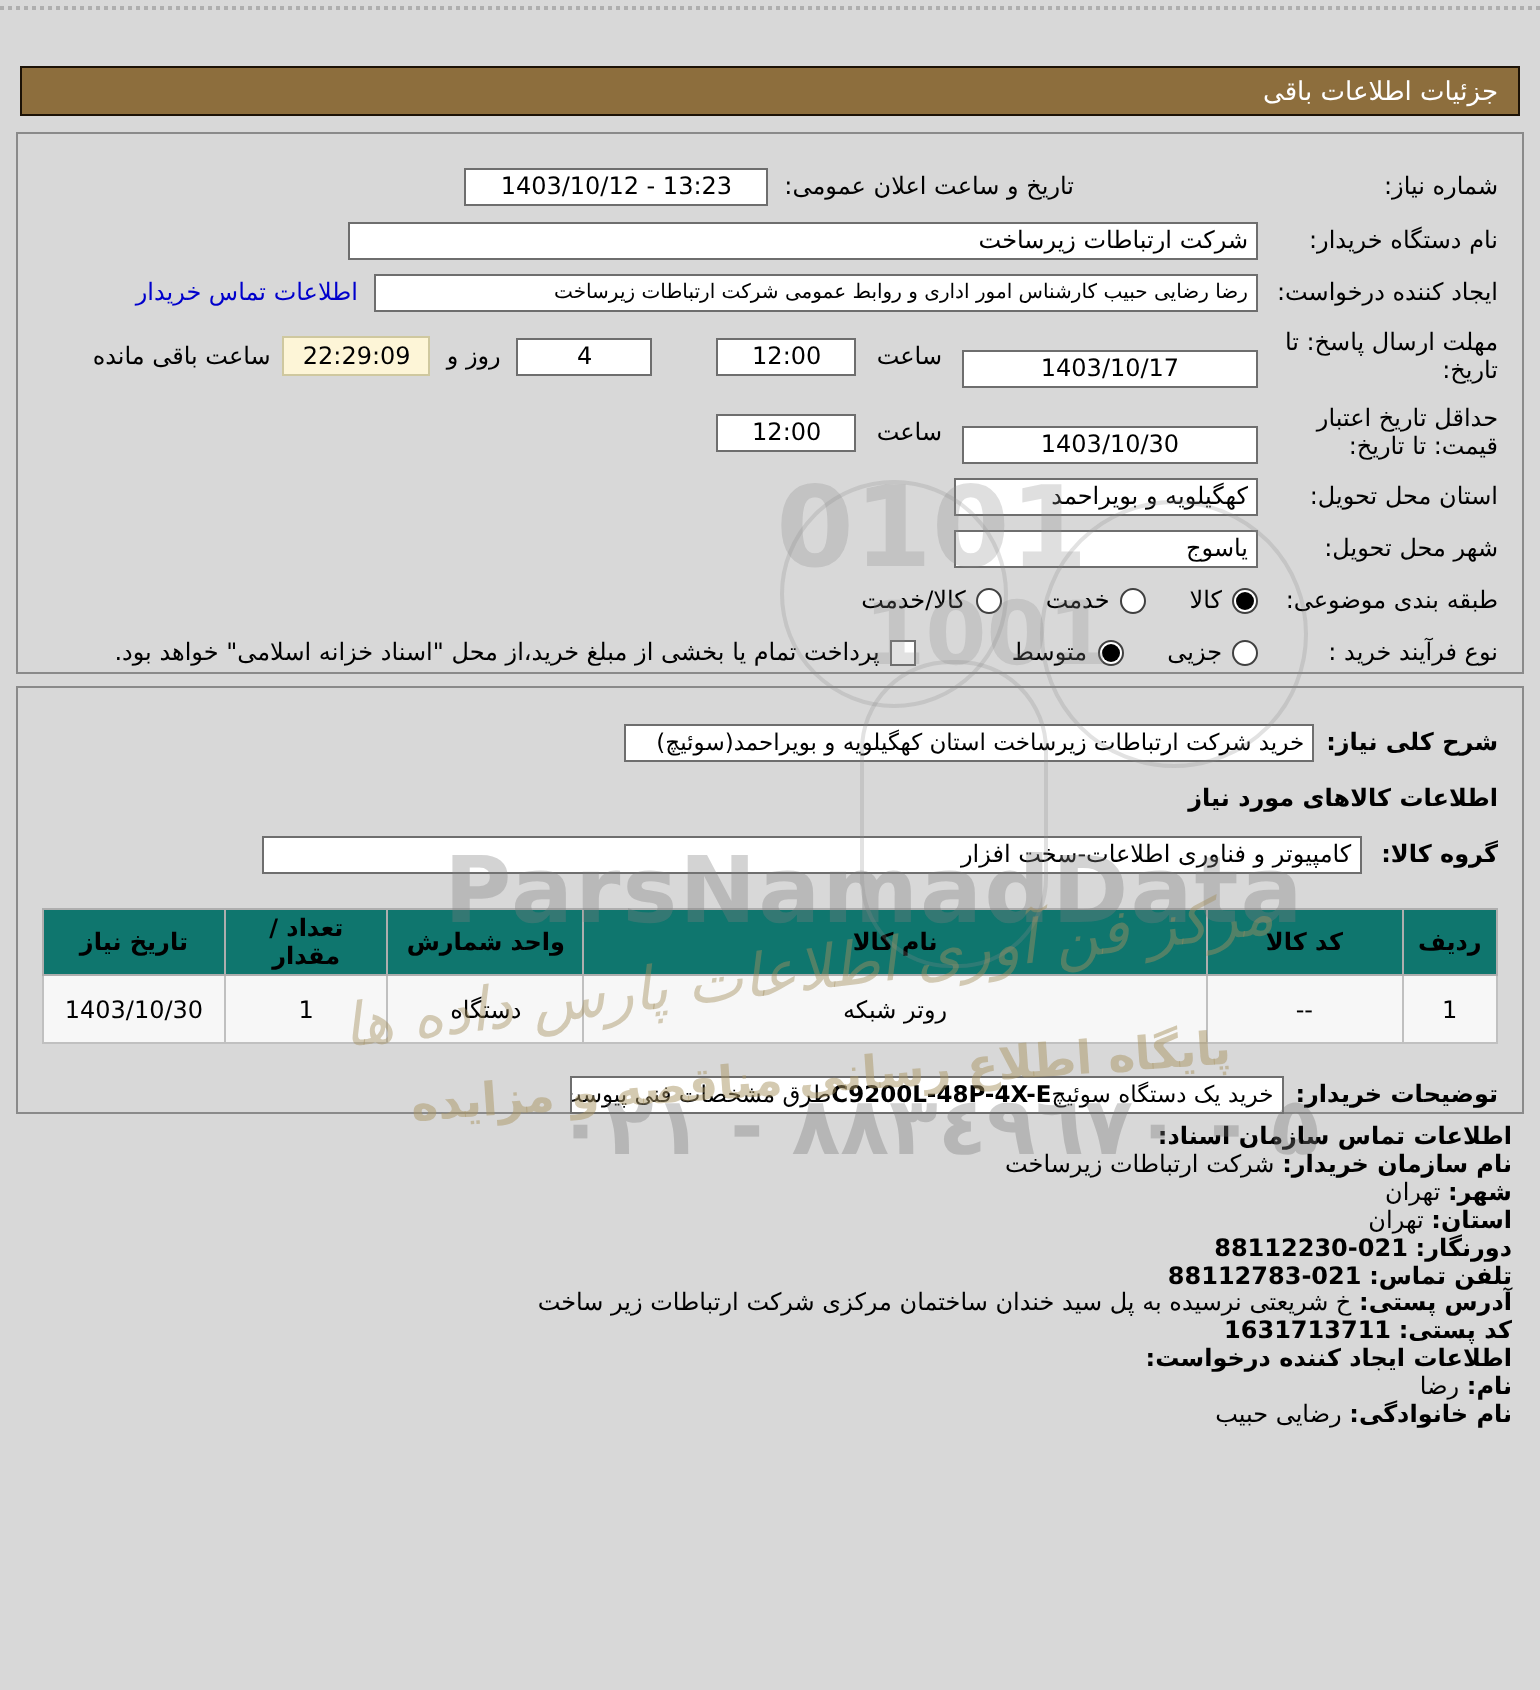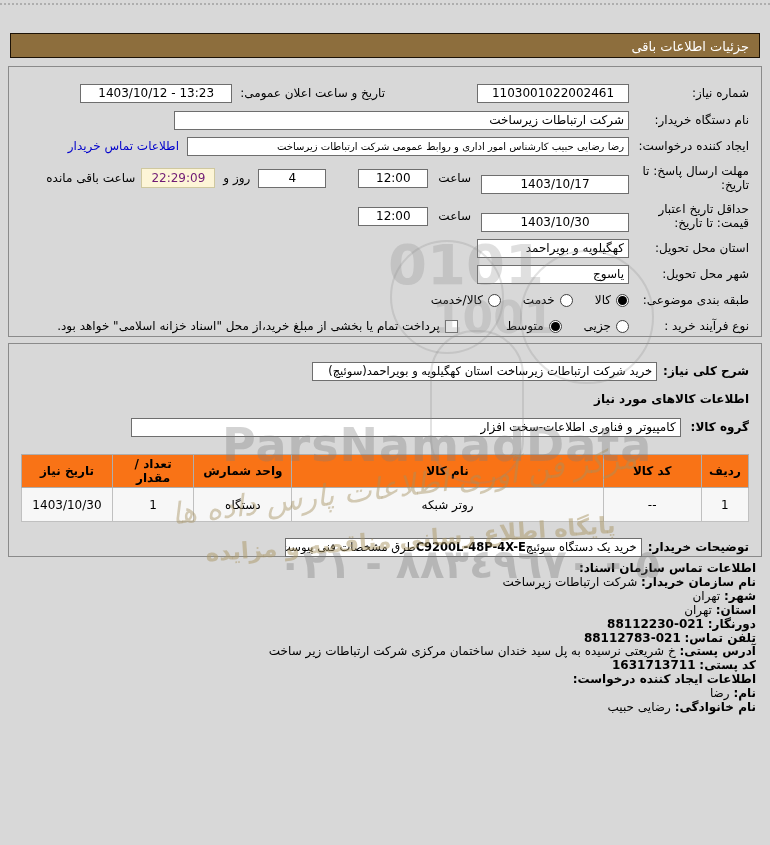--- a/index.html
+++ b/index.html
@@ -51,21 +51,21 @@
   .w68{width:68px;justify-content:center;}
   .w455{width:455px;}
   .w442{width:442px;font-size:10px;}
   .w345{width:345px;font-size:11.5px;}
   .w550{width:550px;}
   .w357{width:357px;font-size:11.5px;}
 
   .remaining{
     display:inline-flex;align-items:center;justify-content:center;
     width:72px;height:18px;background:#fdf5d7;border:1px solid #cfc89f;
-    color:#701a75;direction:ltr;unicode-bidi:bidi-override;
+    color:#000000;direction:ltr;unicode-bidi:bidi-override;
   }
   .link{color:#0000cc;cursor:pointer;margin-right:8px;white-space:nowrap;}
 
   
   .radio{
     display:inline-block;width:13px;height:13px;border-radius:50%;
     border:1px solid #404040;background:#fff;position:relative;
     vertical-align:middle;box-sizing:border-box;
   }
   .radio.sel::after{
@@ -77,21 +77,21 @@
     box-sizing:border-box;
   }
   .optlbl{margin:0 5px 0 22px;}
 
   
   table.goods{
     width:100%;border-collapse:collapse;margin-top:12px;
     border:1px solid #9a9a9a;font-size:12px;
   }
   table.goods th{
-    background:#f97316;border:1px solid #aeaeae;
+    background:#0f766e;border:1px solid #aeaeae;
     font-weight:bold;height:27px;padding:2px 6px;
   }
   table.goods td{
     background:#f7f7f7;border:1px solid #c0c0c0;
     height:29px;text-align:center;padding:2px 6px;
   }
   .notes-row{margin-top:10px;}
 
   
   .contact{position:absolute;top:562px;right:14px;left:14px;line-height:13.4px;font-size:12px;}
@@ -120,21 +120,20 @@
 
   <div class="content">
     <div class="titlebar">
       <span>جزئیات اطلاعات باقی</span>
     </div>
 
     <div class="panel panel1">
 
       <div class="frow" style="min-height:28px;">
         <span class="lbl">شماره نیاز:</span>
-        <span class="input num w152">1103001022002461</span>
         <span class="lbl auto" style="margin-right:92px;">تاریخ و ساعت اعلان عمومی:</span>
         <span class="input num w152" style="margin-right:8px;">1403/10/12 - 13:23</span>
       </div>
 
       <div class="frow">
         <span class="lbl">نام دستگاه خریدار:</span>
         <span class="input w455">شرکت ارتباطات زیرساخت</span>
       </div>
 
       <div class="frow">

